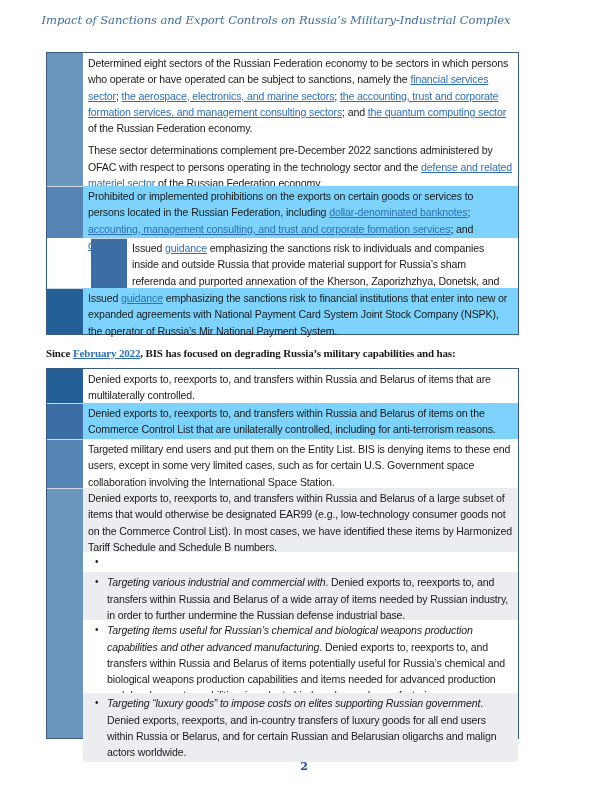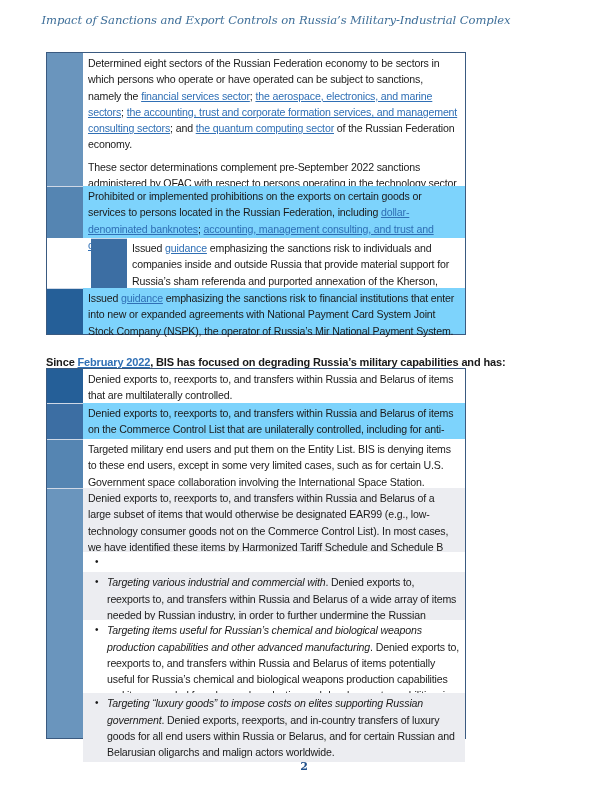--- a/index.html
+++ b/index.html
@@ -1,52 +1,52 @@
 <!DOCTYPE html>
 <html><head>
 <meta charset="utf-8">
 <style>
   html, body { margin:0; padding:0; background:#ffffff; }
   body { width:608px; height:789px; position:relative; overflow:hidden;
          font-family:"Liberation Sans", "DejaVu Sans", sans-serif; color:#1a1a1a; }
   .header-title { position:absolute; top:13px; left:0; width:552px; text-align:center;
          font-family:"DejaVu Serif", "Liberation Serif", serif; font-style:italic;
          font-size:11.6px; color:#3f6f99; letter-spacing:-0.1px; }
-  .tbl { position:absolute; left:46px; width:420px; border:1px solid #3a5a80; box-sizing:border-box; }
+  .tbl { position:absolute; left:46px; width:473px; border:1px solid #3a5a80; box-sizing:border-box; }
   .row { display:flex; position:relative; }
   .accent { width:36px; flex:none; }
   .cell { flex:1; padding:2px 6px 3px 5px; font-size:10.6px; line-height:16.3px; letter-spacing:-0.15px; }
   .row.gray .cell { background:#7dd3fc; }
   .row.white .cell { background:#ffffff; }
   .sep { border-top:1px solid #cfd8e6; }
   .cell p { margin:0; }
   .cell p + p { margin-top:6px; }
   a { color:#2f6fb5; text-decoration:underline; }
-  .heading { position:absolute; left:46px; top:356px; font-size:11px; font-weight:bold; letter-spacing:-0.15px; }
+  .heading { position:absolute; left:46px; top:347px; font-size:11px; font-weight:bold; letter-spacing:-0.15px;font-family:Liberation Serif, serif; }
   .heading a { font-weight:bold; }
   .bullet { display:flex; padding:2px 6px 2px 12px; font-size:10.6px; line-height:16.3px; letter-spacing:-0.15px; }
   .bullet .dot { width:12px; flex:none; font-size:10px; }
   .bullet i { font-style:italic; }
   .bullet.gray { background:#ecedf1; }
   .bullet.white { background:#ffffff; }
   .subwrap { flex:1; display:flex; flex-direction:column; }
   .pagenum { position:absolute; top:760px; left:0; width:608px; text-align:center;
          font-family:"DejaVu Serif", serif; font-weight:bold; font-size:11px; color:#1f4f8a; }
 </style>
 </head>
 <body>
 
 <div class="header-title">Impact of Sanctions and Export Controls on Russia’s Military-Industrial Complex</div>
 
 <div class="tbl" style="top:52px;">
   <div class="row white" style="height:133px;">
     <div class="accent" style="background:#6a95bd;"></div>
     <div class="cell">
       <p><span>Determined eight sectors of the Russian Federation economy to be sectors in which persons who operate or have operated can be subject to sanctions, namely the </span><a>financial services sector</a><span>; </span><a>the aerospace, electronics, and marine sectors</a><span>; </span><a>the accounting, trust and corporate formation services, and management consulting sectors</a><span>; and </span><a>the quantum computing sector</a><span> of the Russian Federation economy.</span></p>
-      <p><span>These sector determinations complement pre-September 2022 sanctions administered by OFAC with respect to persons operating in the technology sector and the </span><a>defense and related materiel sector</a><span> of the Russian Federation economy.</span></p>
+      <p><span>These sector determinations complement pre-December 2022 sanctions administered by OFAC with respect to persons operating in the technology sector and the </span><a>defense and related materiel sector</a><span> of the Russian Federation economy.</span></p>
     </div>
   </div>
   <div class="row gray" style="height:52px;">
     <div class="accent sep" style="background:#5585b2;"></div>
     <div class="cell"><span>Prohibited or implemented prohibitions on the exports on certain goods or services to persons located in the Russian Federation, including </span><a>dollar-denominated banknotes</a><span>; </span><a>accounting, management consulting, and trust and corporate formation services</a><span>; and </span><a>quantum computing services</a><span>.</span></div>
   </div>
   <div class="row white" style="height:50px;padding-left:44px;">
     <div class="accent sep" style="background:#3c6ea3;"></div>
     <div class="cell"><span>Issued </span><a>guidance</a><span> emphasizing the sanctions risk to individuals and companies inside and outside Russia that provide material support for Russia’s sham referenda and purported annexation of the Kherson, Zaporizhzhya, Donetsk, and Luhansk regions of Ukraine.</span></div>
   </div>

